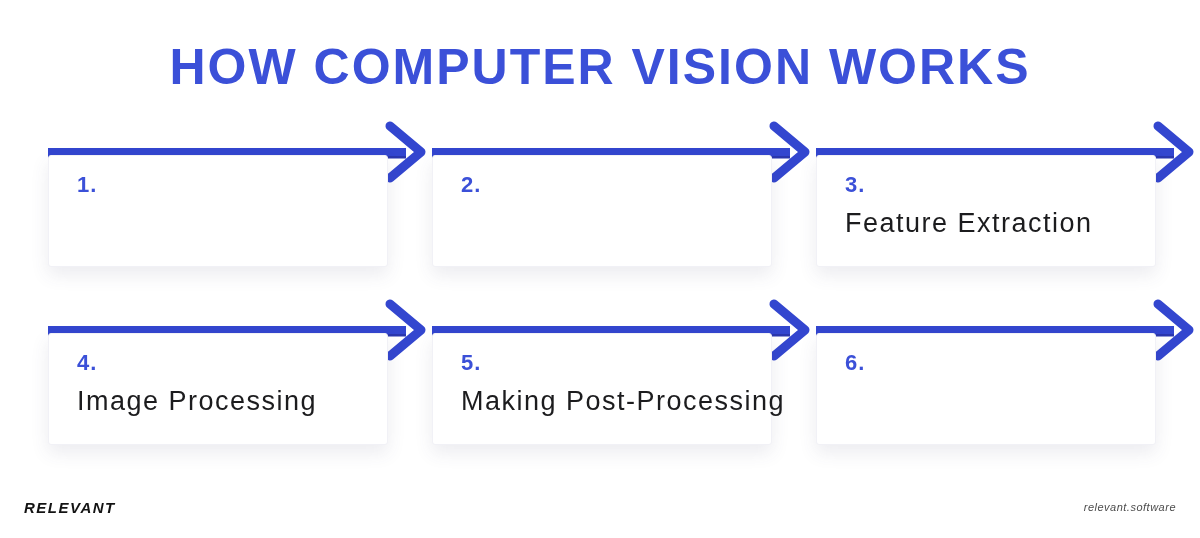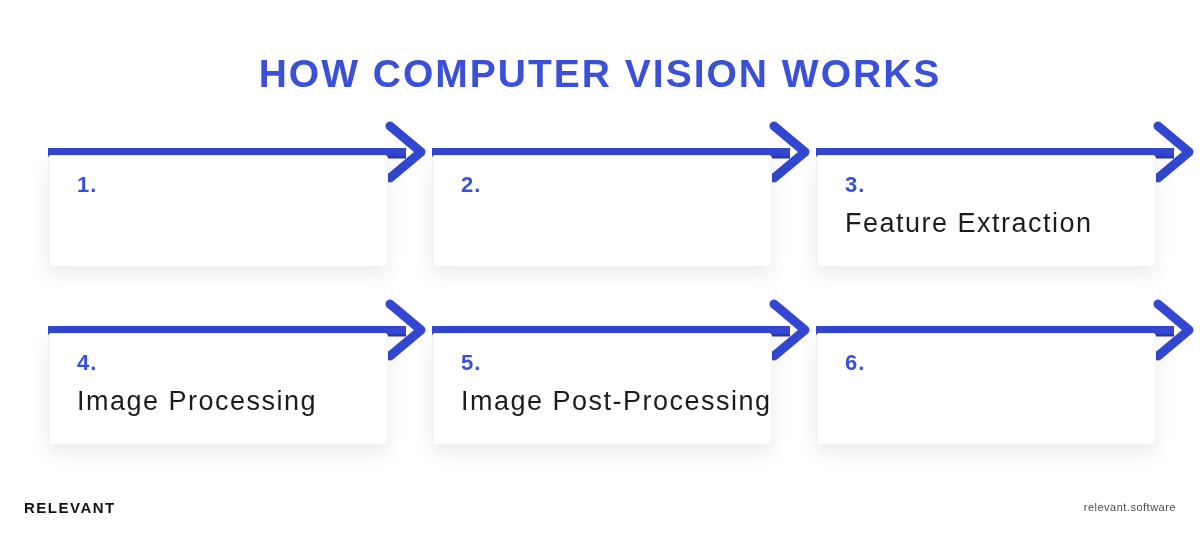--- a/index.html
+++ b/index.html
@@ -4,23 +4,23 @@
 <style>
   html,body{margin:0;padding:0;background:#ffffff;}
   .canvas{
     position:relative;
     width:1200px;height:538px;
     background:#ffffff;
     overflow:hidden;
     font-family:"Liberation Sans", sans-serif;
   }
   .page-title{
-    position:absolute;top:53px;left:0;width:1200px;
+    position:absolute;top:40px;left:0;width:1200px;
     text-align:center;
-    font-size:39px;font-weight:800;letter-spacing:2px;
+    font-size:50px;font-weight:800;letter-spacing:2px;
     color:var(--accent,#3B50D8);
     line-height:1.1;
   }
   .row{
     position:absolute;left:48px;
     display:flex;gap:44px;
   }
   .row1{top:155px;}
   .row2{top:333px;}
   .step{
@@ -54,20 +54,21 @@
     color:var(--label,#1C1C1E);
     letter-spacing:1.5px;
     white-space:nowrap;
   }
   .footer{
     position:absolute;left:0;top:492px;width:1200px;
     box-sizing:border-box;
     padding:0 24px;
     display:flex;justify-content:space-between;align-items:center;
     height:30px;
+    font-style:italic;
   }
   .brand{
     font-size:15px;font-weight:700;letter-spacing:1.5px;
     color:var(--brand,#131313);
   }
   .website{
     font-size:11px;font-weight:300;letter-spacing:0.5px;
     color:var(--url,#4C4C4C);
   }
 </style>
@@ -131,21 +132,21 @@
     </div>
 
     <div class="step">
       <svg class="arrow-svg" viewBox="0 0 380 60">
         <rect x="0" y="34" width="358" height="2.5" class="arrow-shadow-fill" fill="#2B37AE"></rect>
         <rect x="0" y="26" width="358" height="8" class="arrow-fill" fill="#3346CF"></rect>
         <polyline points="342,4 373,30 342,56" fill="none" class="arrow-stroke" stroke-width="9" stroke-linecap="round" stroke-linejoin="round" stroke="#3346CF"></polyline>
       </svg>
       <div class="card">
         <div class="step-number">5.</div>
-        <div class="step-label">Image Post-Processing</div>
+        <div class="step-label">Making Post-Processing</div>
       </div>
     </div>
 
     <div class="step">
       <svg class="arrow-svg" viewBox="0 0 380 60">
         <rect x="0" y="34" width="358" height="2.5" class="arrow-shadow-fill" fill="#2B37AE"></rect>
         <rect x="0" y="26" width="358" height="8" class="arrow-fill" fill="#3346CF"></rect>
         <polyline points="342,4 373,30 342,56" fill="none" class="arrow-stroke" stroke-width="9" stroke-linecap="round" stroke-linejoin="round" stroke="#3346CF"></polyline>
       </svg>
       <div class="card">

